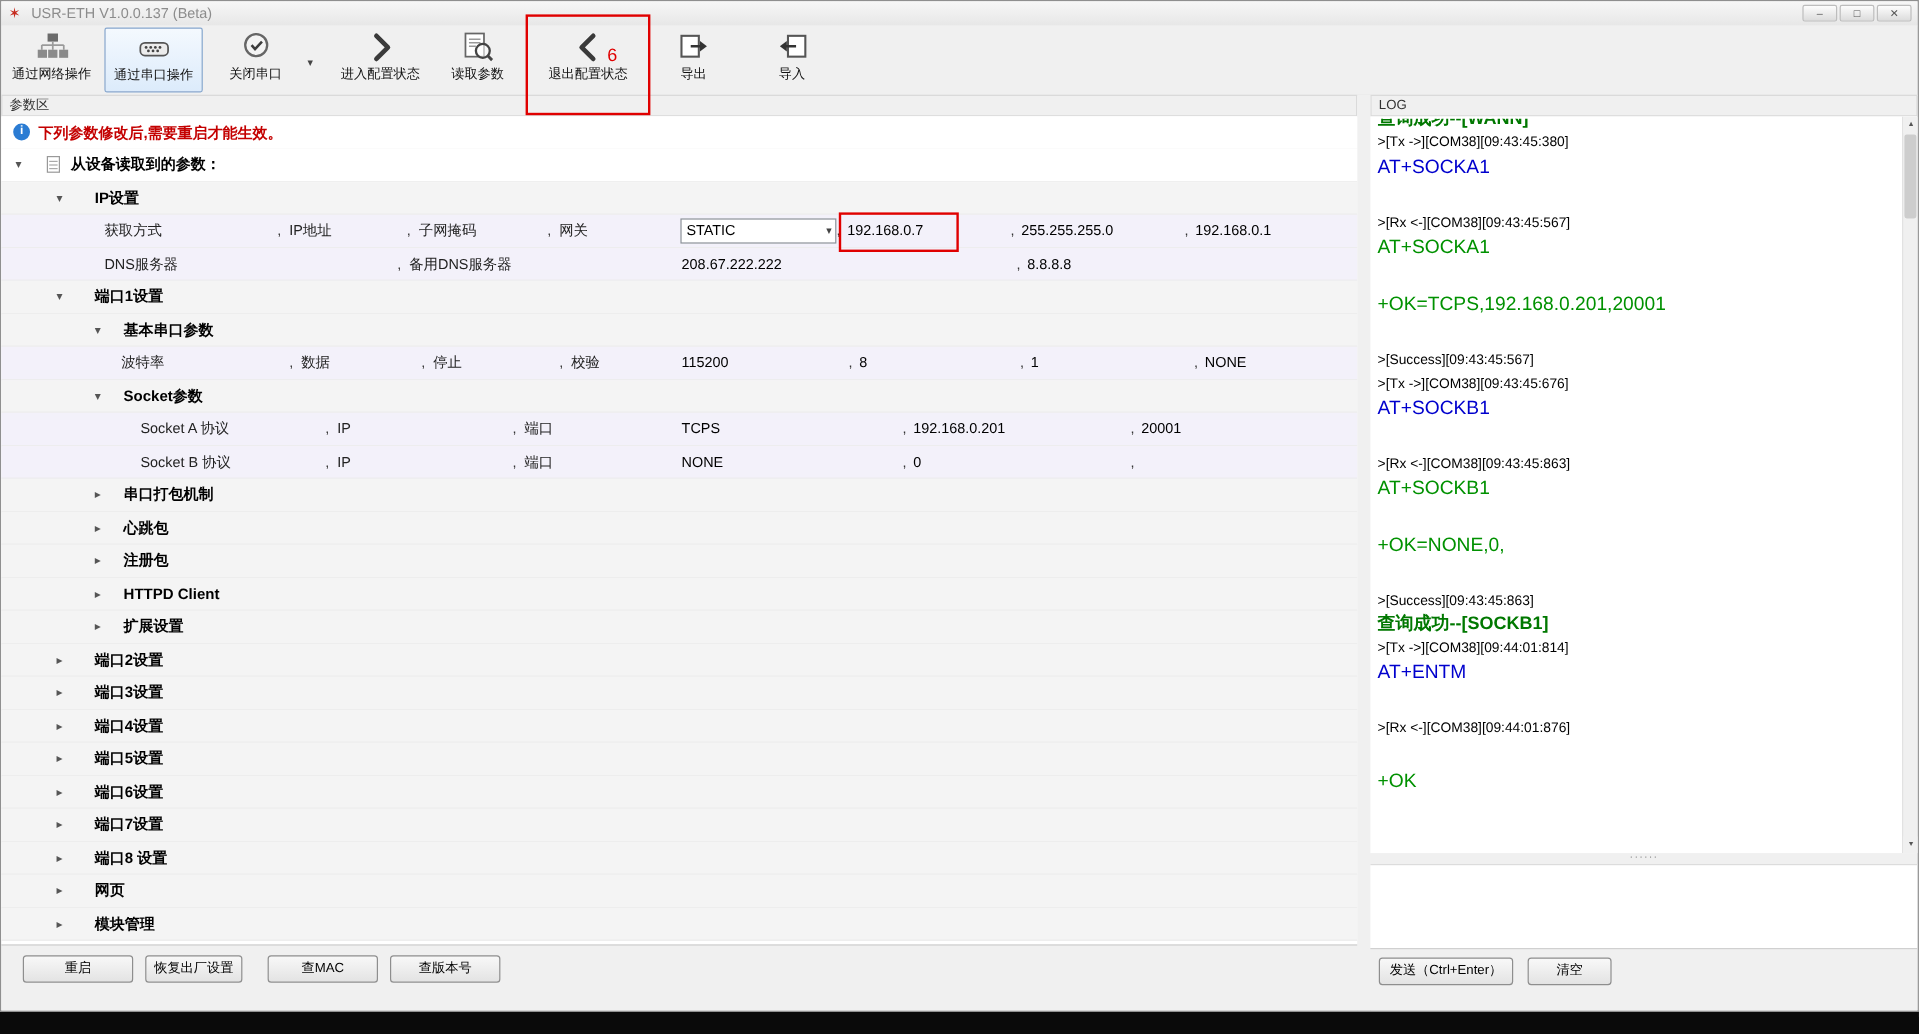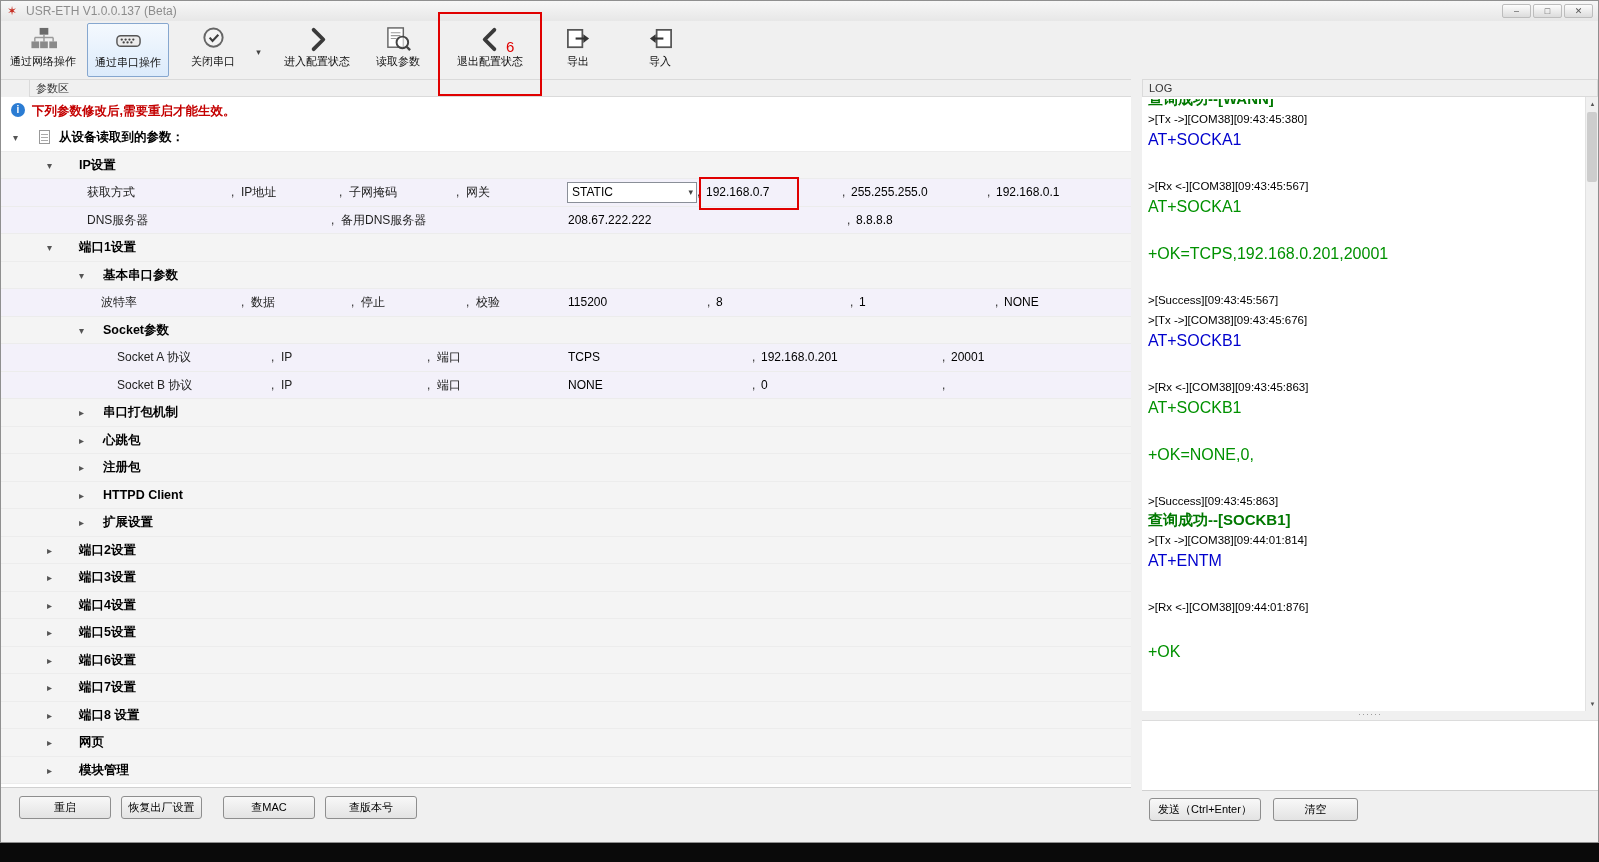--- a/index.html
+++ b/index.html
@@ -22,21 +22,21 @@
   .tbtn{position:absolute;top:2px;height:54px;text-align:center;box-sizing:border-box;}
   .tbtn svg{display:block;margin:3px auto 1px;width:27px;height:27px;}
   .tcap{font-size:11px;color:#111;white-space:nowrap;}
   .tbtn.selected{border:1px solid #86a7cf;border-radius:2px;
     background:linear-gradient(#f4f9fe,#dcebfb);}
   .dd-mini{position:absolute;left:250px;top:18px;width:15px;height:26px;font-size:9px;
     color:#444;line-height:26px;text-align:center;}
   
   .panel-header{position:absolute;height:18px;background:#f0f0f0;border:1px solid #dadada;
     font-size:11px;line-height:16px;padding-left:6px;box-sizing:border-box;color:#333;}
-  #params-header{left:0;top:78px;width:1130px;margin-left:28px;}
+  #params-header{left:0;top:78px;width:1130px;}
   #log-header{left:1141px;top:78px;width:456px;}
   .vsplit{position:absolute;left:1130px;top:78px;width:11px;height:765px;background:#f0f0f0;}
   
   .params-body{position:absolute;left:0;top:96px;width:1130px;height:690px;background:#fff;}
   .notice{position:absolute;left:0;top:0;width:100%;height:27px;background:#fff;
     border-bottom:1px solid #e8e8e8;}
   .info-icon{position:absolute;left:10px;top:6px;width:14px;height:14px;border-radius:50%;
     background:#2b7cd3;color:#fff;font-size:10px;font-weight:700;text-align:center;
     line-height:14px;font-style:normal;}
   .notice-text{position:absolute;left:31px;top:6px;font-size:12.5px;font-weight:700;color:#c40000;}
@@ -381,21 +381,21 @@
     <div class="vscroll">
       <div class="scroll-btn" style="top:0;">▲</div>
       <div class="scroll-thumb"></div>
       <div class="scroll-btn" style="bottom:0;">▼</div>
     </div>
   </div>
   <div class="hsplit">······</div>
   <div class="log-input"></div>
   <div class="bottom-right">
     <div class="btn" style="left:7px;top:7px;width:112px;">发送（Ctrl+Enter）</div>
-    <div class="btn" style="left:131px;top:7px;width:85px;">清空</div>
+    <div class="btn" style="left:131px;top:7px;width:70px;">清空</div>
   </div>
 
   <div class="annot" id="annot-exit">
     <span class="annot-num">6</span>
   </div>
   <div class="annot" id="annot-ip"></div>
 
 </div>
 
 </body></html>

